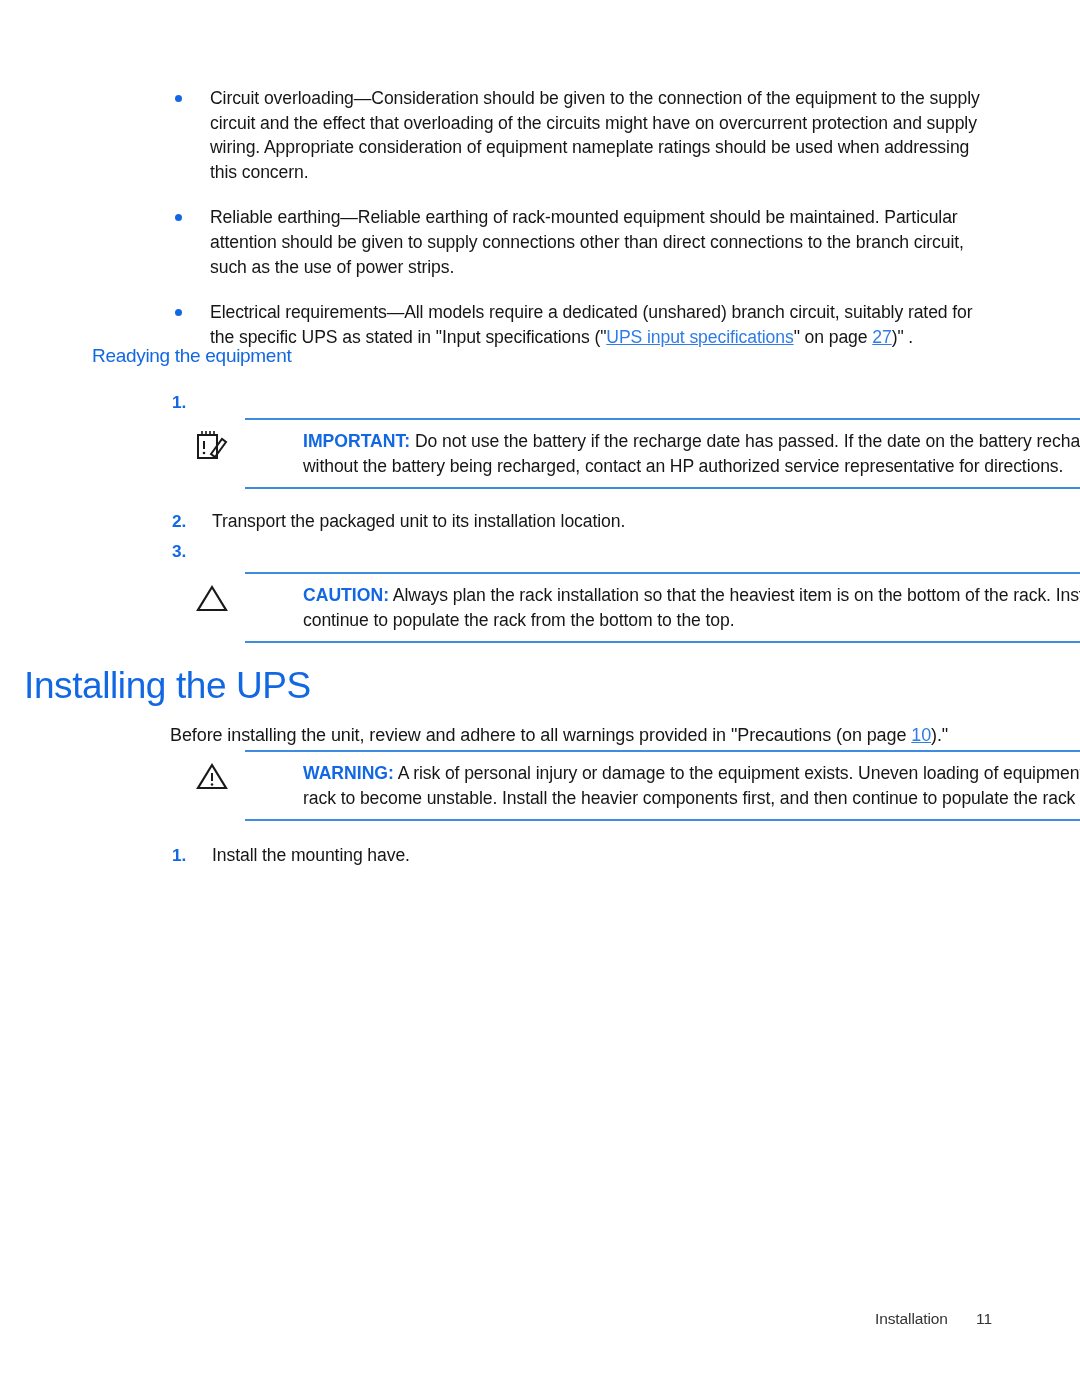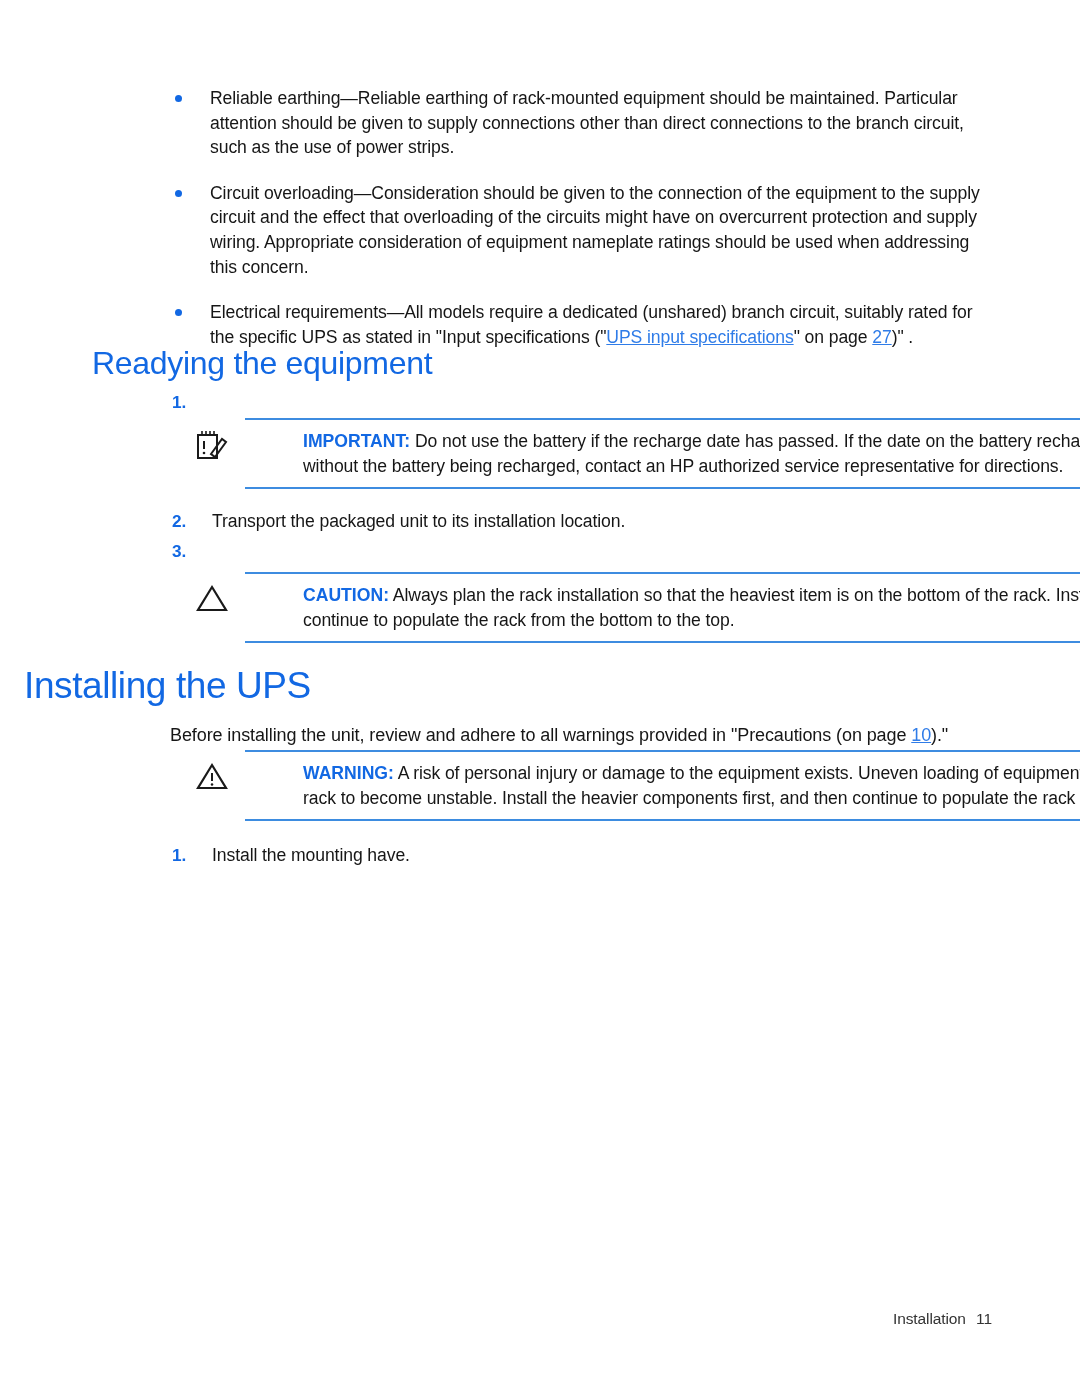--- a/index.html
+++ b/index.html
@@ -72,21 +72,21 @@
   
   .h1 {
     font-size: 37px;
     color: #1268e3;
     font-weight: normal;
     letter-spacing: -0.4px;
     margin: 0;
     padding-left: 92px;
   }
   .h2 {
-    font-size: 32px;
+    font-size: 19px;
     color: #1268e3;
     font-weight: normal;
     letter-spacing: -0.3px;
     margin: 0;
     padding-left: 92px;
   }
 
   
   .para {
     font-size: 18px;
@@ -134,37 +134,37 @@
   
   .footer {
     position: absolute;
     right: 88px;
     top: 1310px;
     font-size: 15.5px;
     color: #333333;
     letter-spacing: -0.1px;
   }
   .footer-page {
-    margin-left: 6px;
+    margin-left: 24px;
   }
 </style>
 </head>
 <body>
 
 <div class="page">
 
   <div style="position:absolute; left:0; top:86px; width:1080px;">
     <ul class="bullet-list">
       <li class="bullet-item">
         <span class="bullet-dot"></span>
-        <span>Reliable earthing—Reliable earthing of rack-mounted equipment should be maintained. Particular attention should be given to supply connections other than direct connections to the branch circuit, such as the use of power strips.</span>
+        <span>Circuit overloading—Consideration should be given to the connection of the equipment to the supply circuit and the effect that overloading of the circuits might have on overcurrent protection and supply wiring. Appropriate consideration of equipment nameplate ratings should be used when addressing this concern.</span>
       </li>
       <li class="bullet-item">
         <span class="bullet-dot"></span>
-        <span>Circuit overloading—Consideration should be given to the connection of the equipment to the supply circuit and the effect that overloading of the circuits might have on overcurrent protection and supply wiring. Appropriate consideration of equipment nameplate ratings should be used when addressing this concern.</span>
+        <span>Reliable earthing—Reliable earthing of rack-mounted equipment should be maintained. Particular attention should be given to supply connections other than direct connections to the branch circuit, such as the use of power strips.</span>
       </li>
       <li class="bullet-item">
         <span class="bullet-dot"></span>
         <span>Electrical requirements—All models require a dedicated (unshared) branch circuit, suitably rated for the specific UPS as stated in "Input specifications ("</span><a class="link" href="#">UPS input specifications</a><span>" on page </span><a class="link" href="#">27</a><span>)" .</span>
       </li>
     </ul>
   </div>
 
   <h2 class="h2" style="position:absolute; top:345px; left:0;">Readying the equipment</h2>
 

